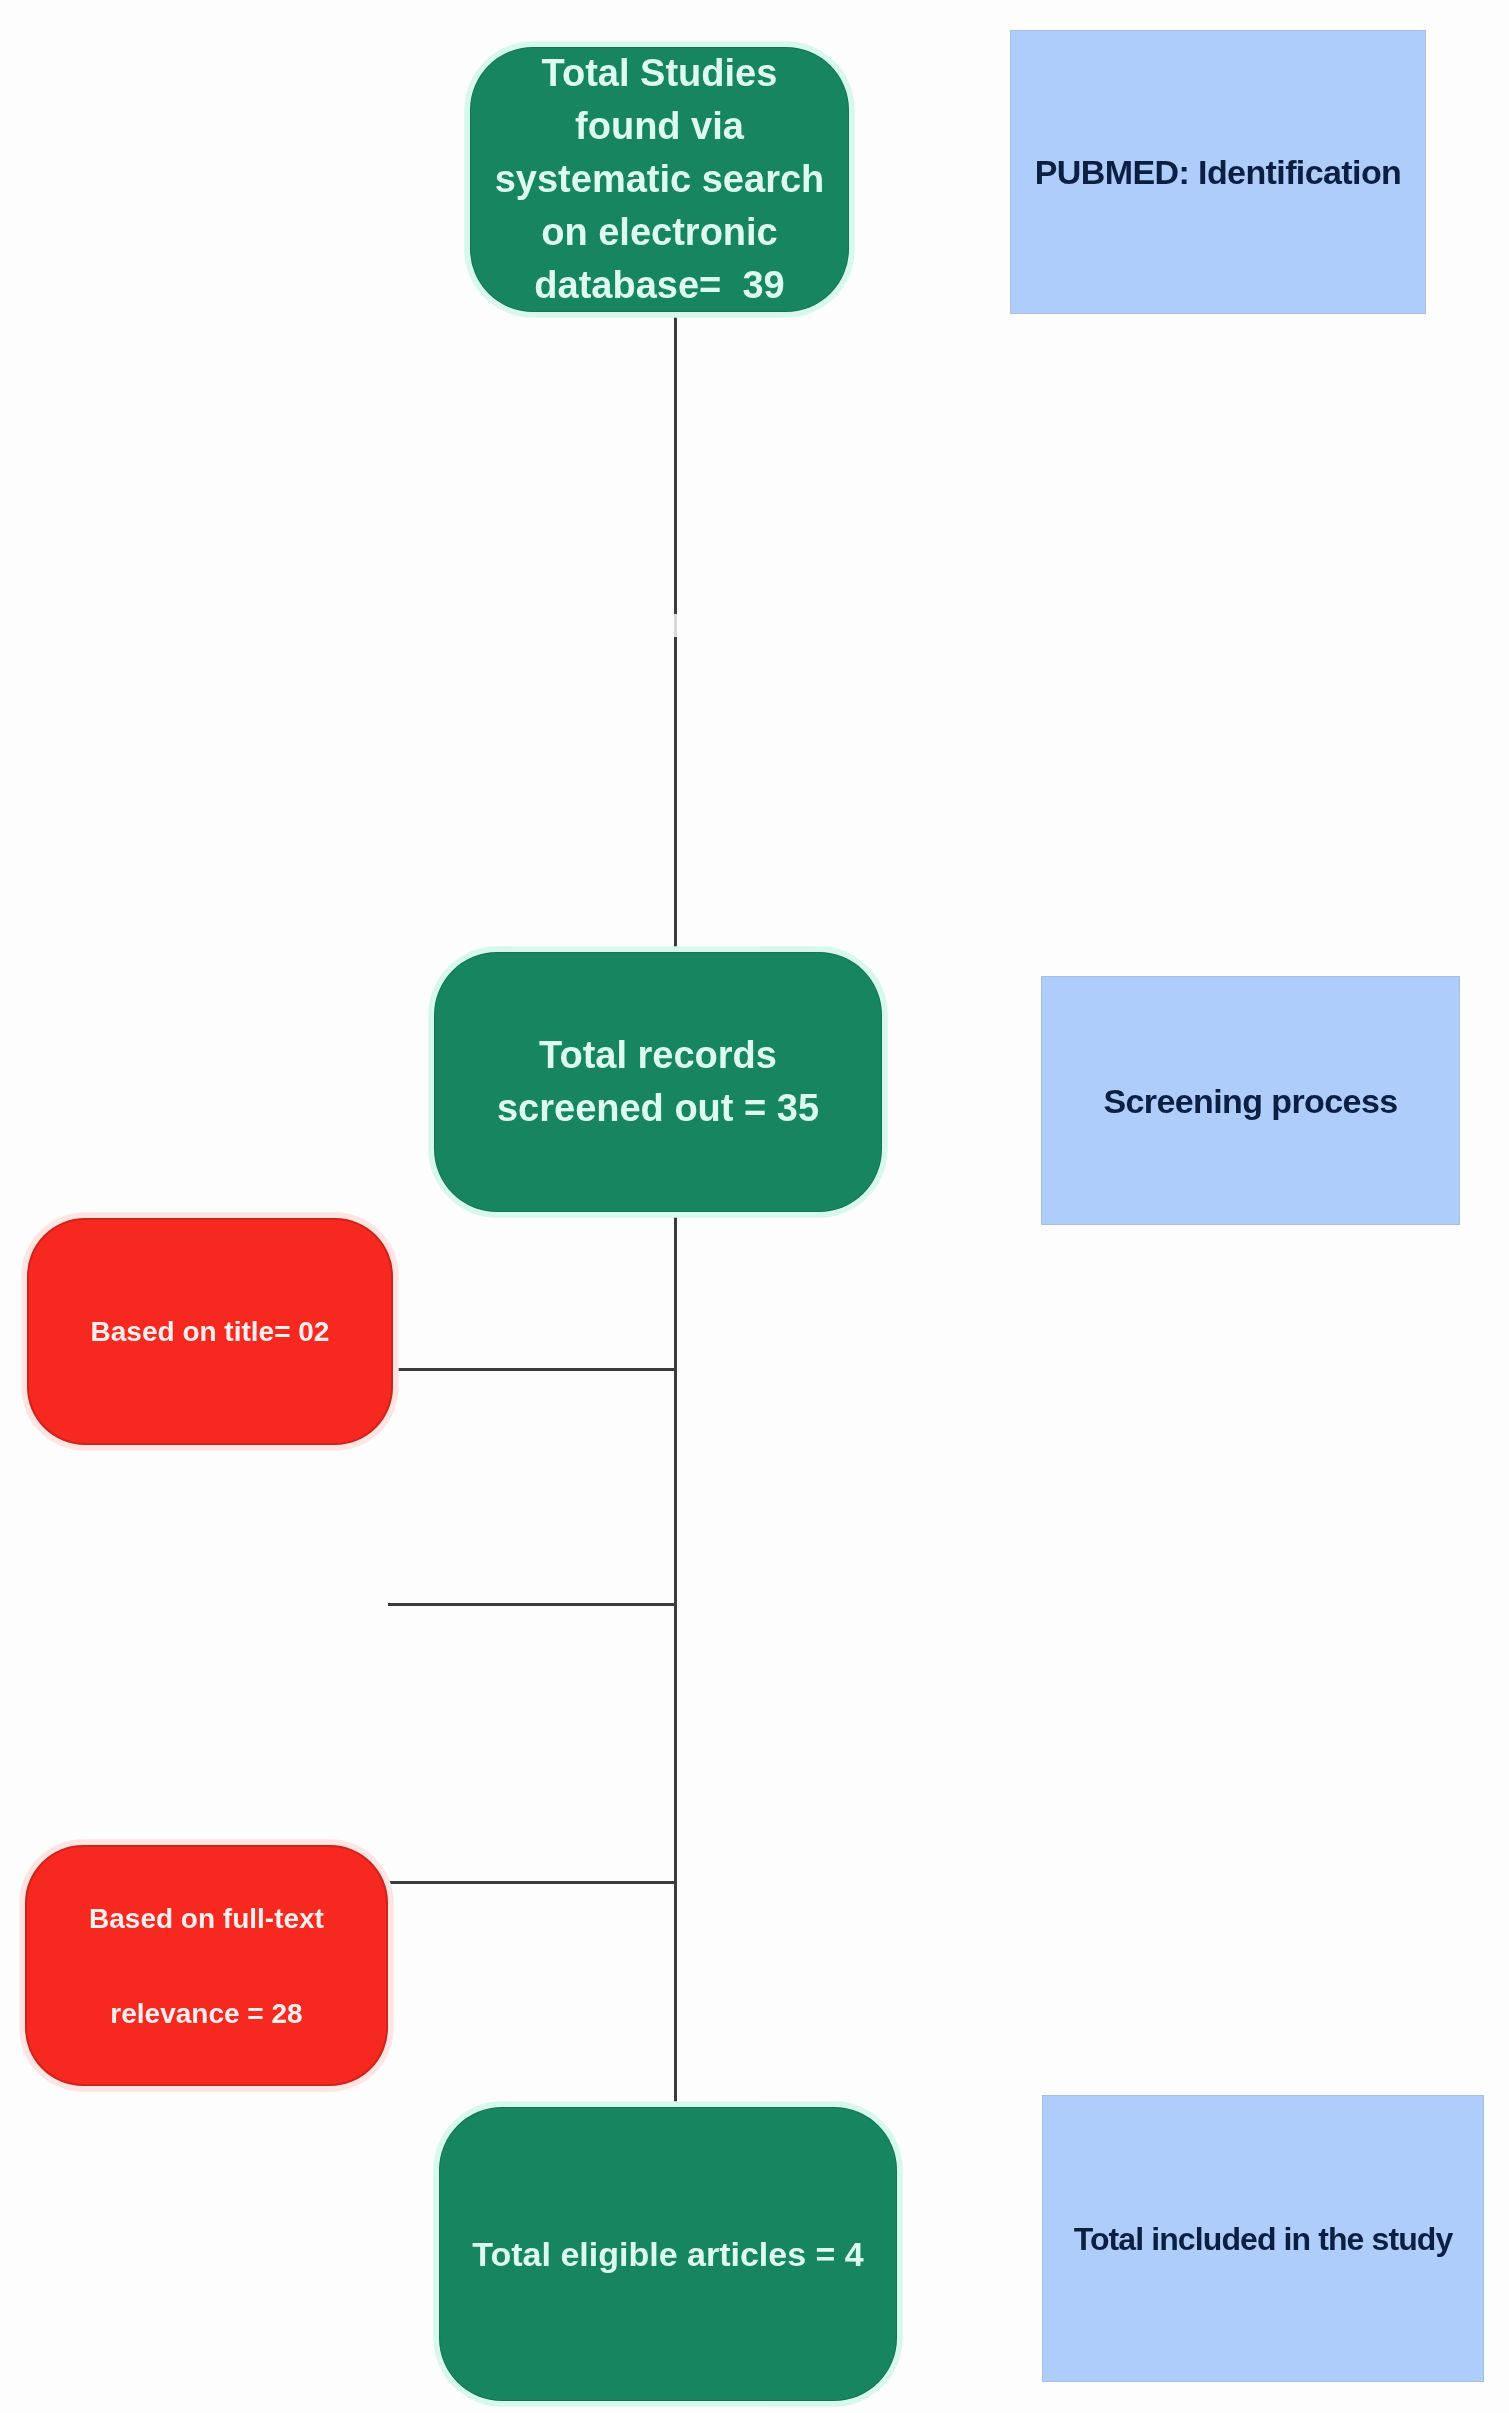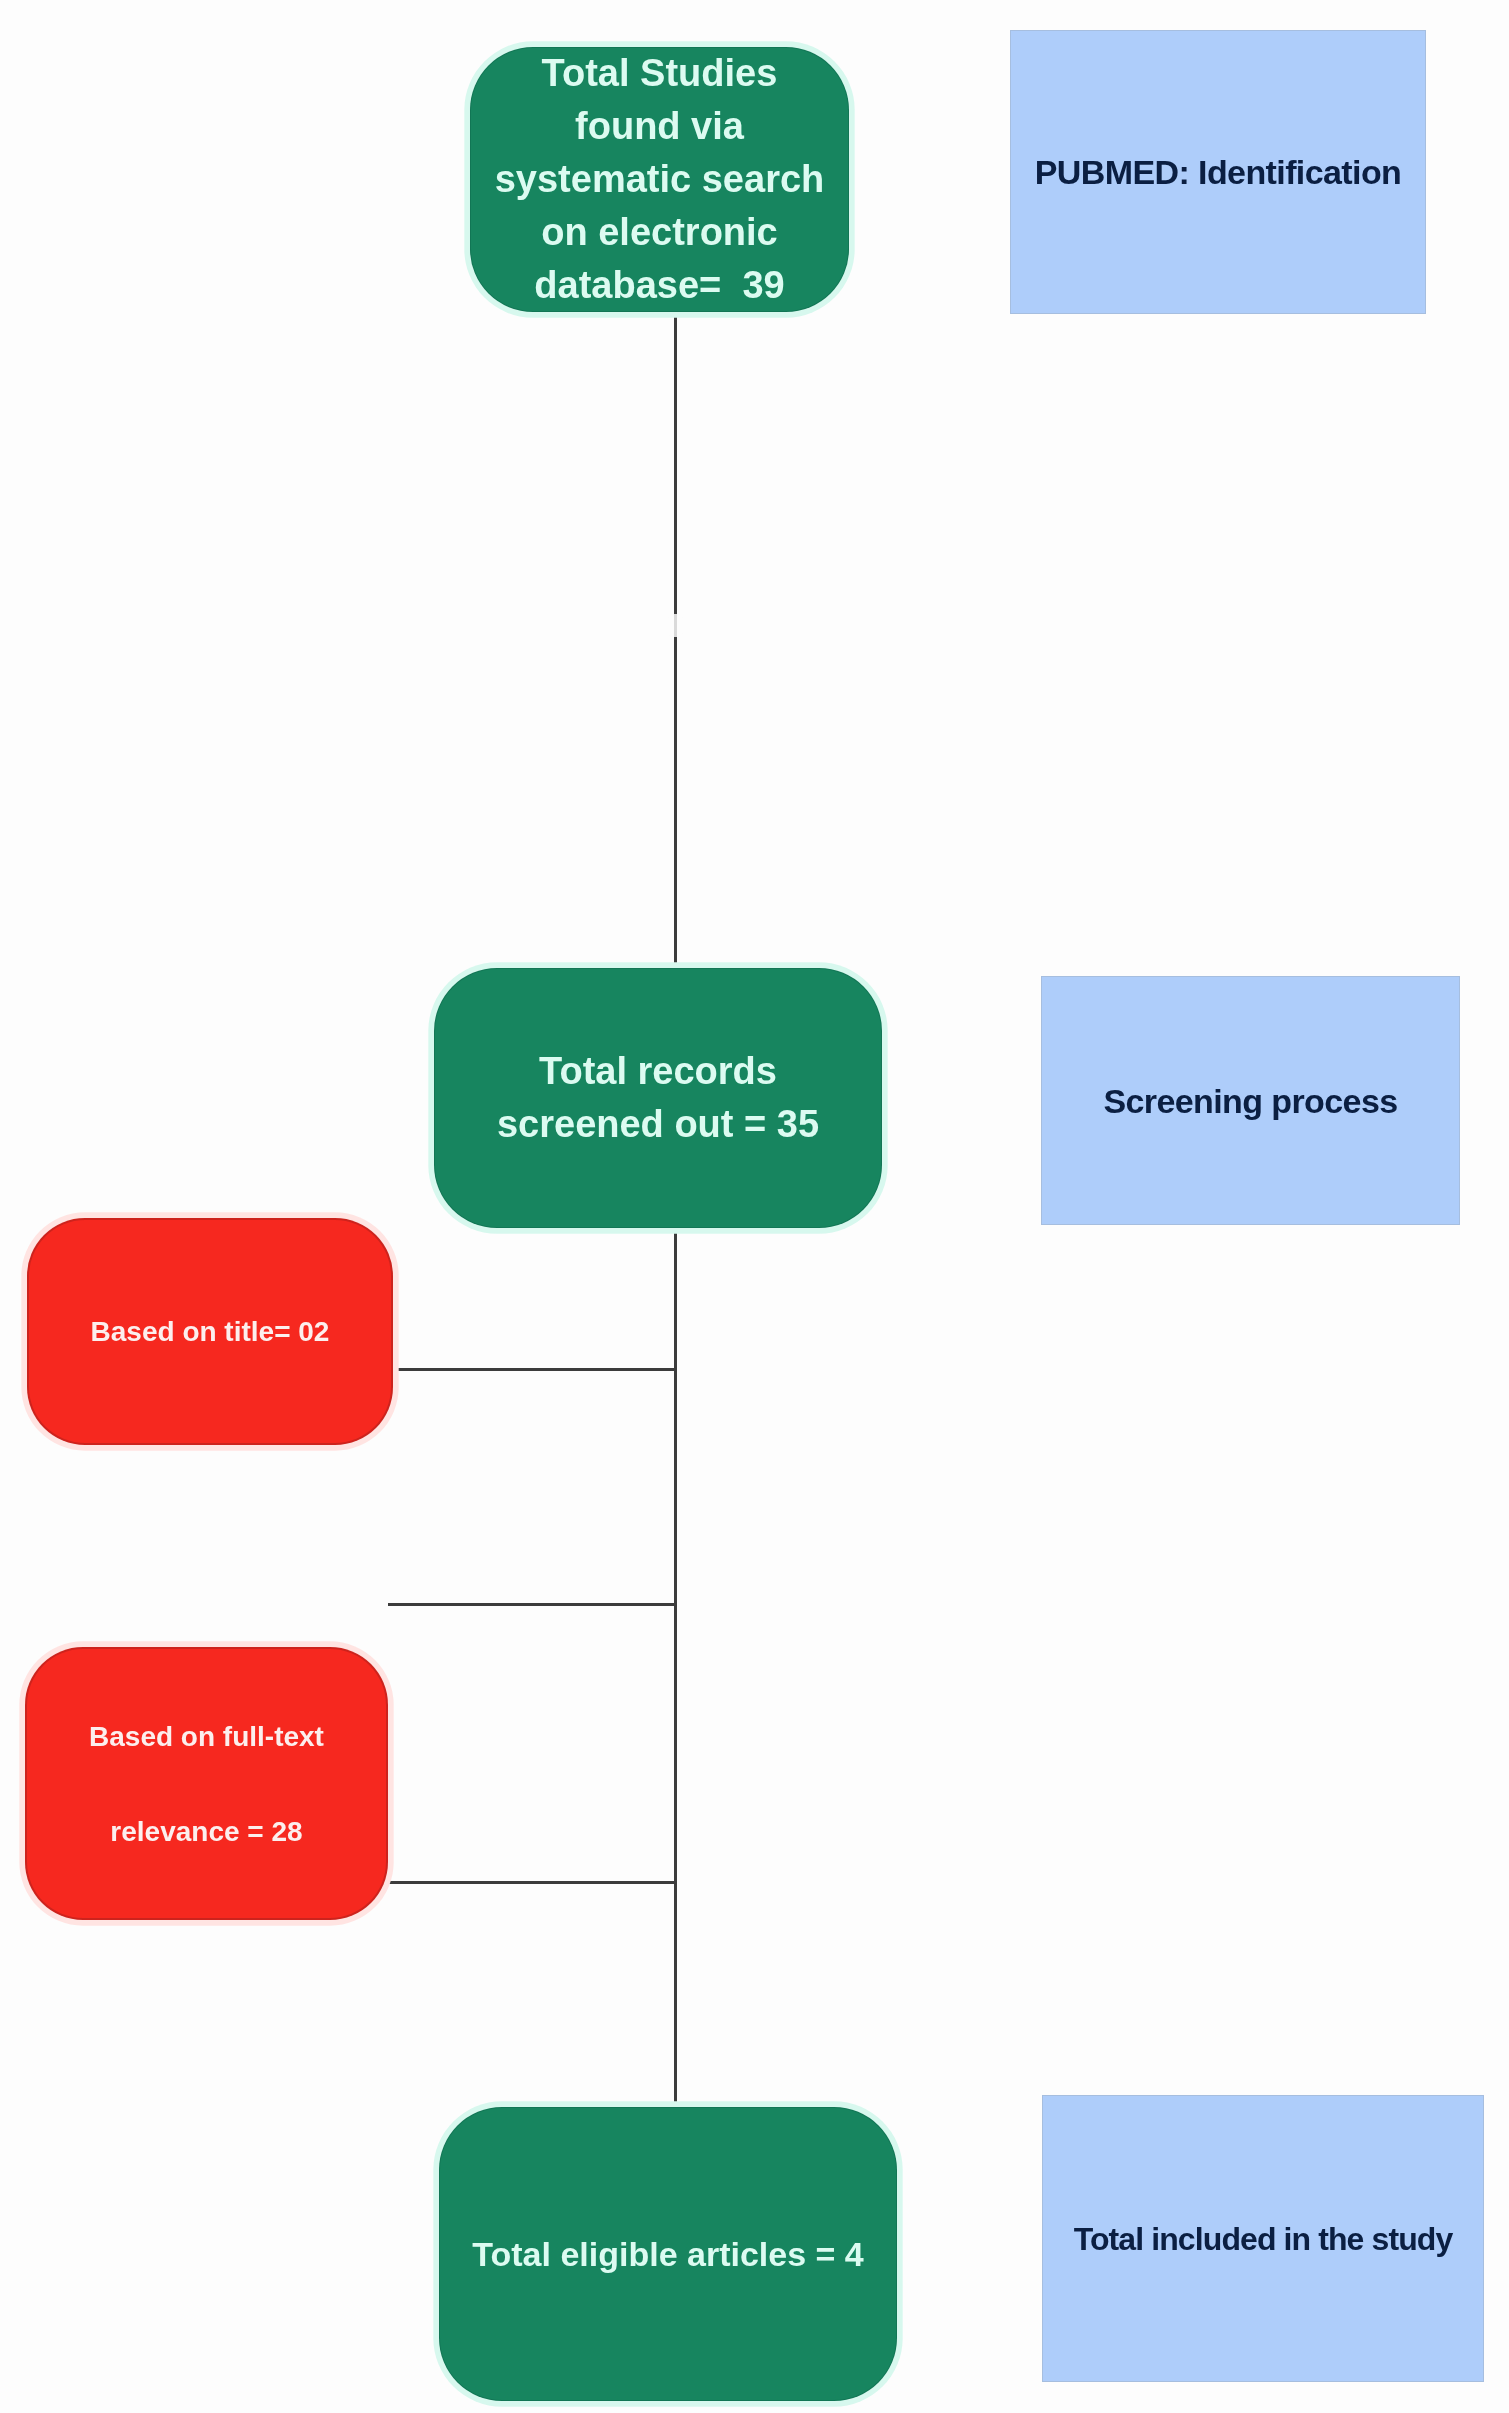--- a/index.html
+++ b/index.html
@@ -54,25 +54,25 @@
 
   .blue{
     background:var(--blue);color:var(--blue-text);
     border:1.3px solid #A6BEDF;
     font-size:34px;line-height:42px;letter-spacing:-0.6px;
   }
   .blue.small-text{font-size:32px;letter-spacing:-0.9px;}
 
   .node-total-found   {left:470px; top:47px;   width:379px;height:265px;}
   .label-identification{left:1010px;top:30px;  width:416px;height:284px;}
-  .node-screened      {left:434px; top:952px; width:448px;height:260px;margin-top:16px;}
+  .node-screened      {left:434px; top:952px; width:448px;height:260px;}
   .label-screening    {left:1041px;top:976px; width:419px;height:249px;text-align:right;}
   .node-excl-title    {left:27px;  top:1218px; width:366px;height:227px;}
   .node-excl-abstract {left:26px;  top:1512px; width:364px;height:193px;}
-  .node-excl-fulltext {left:25px;  top:1647px; width:363px;height:273px;gap:46px;}
+  .node-excl-fulltext {left:25px;  top:1845px; width:363px;height:241px;gap:46px;}
   .node-eligible      {left:439px; top:2107px; width:458px;height:294px;}
   .label-included     {left:1042px;top:2095px; width:442px;height:287px;}
 </style>
 </head>
 <body>
 
 <div class="canvas">
 
   <div class="connector vline"></div>
   <div class="connector hline h1"></div>

